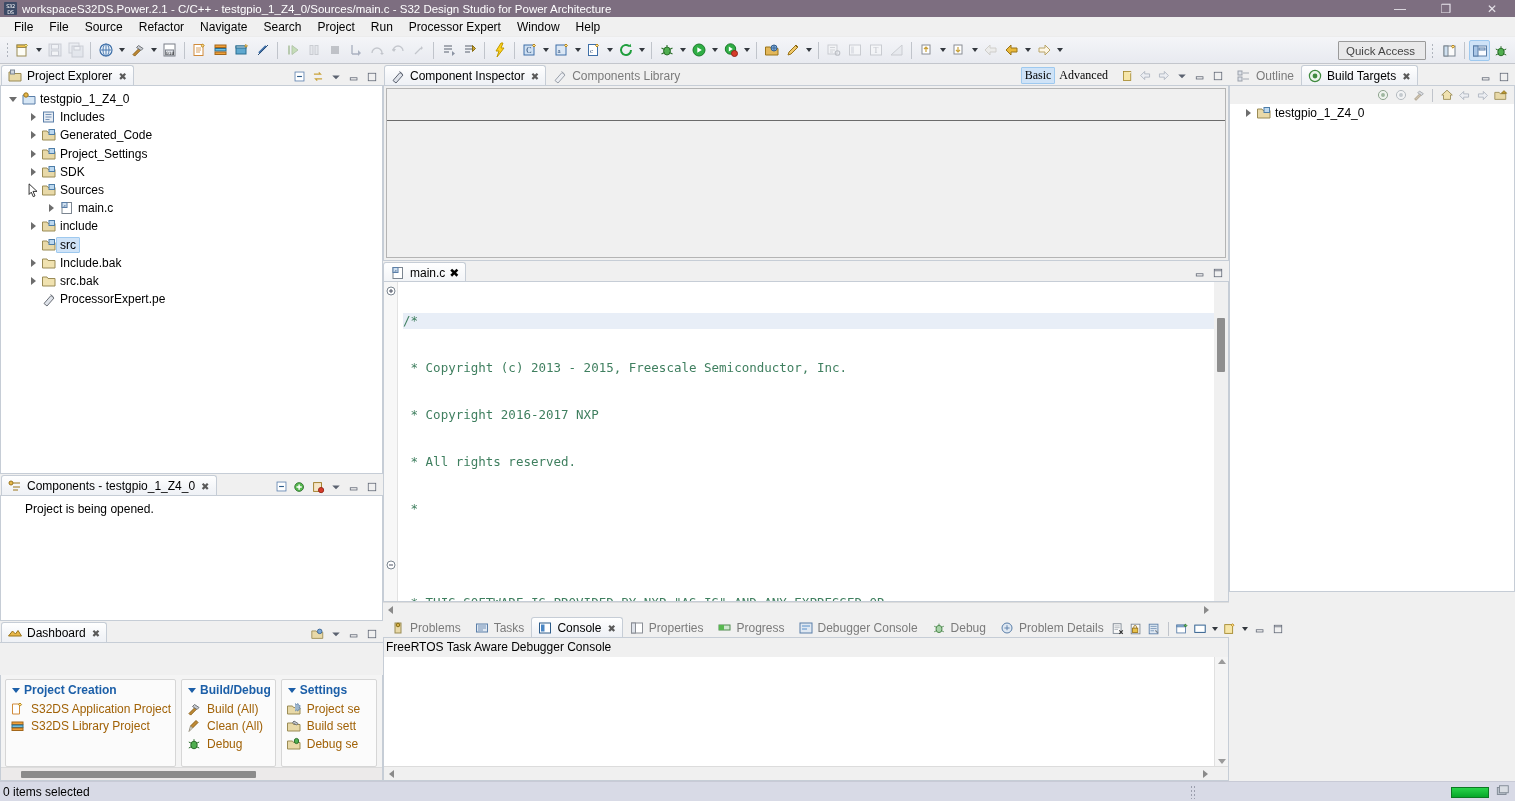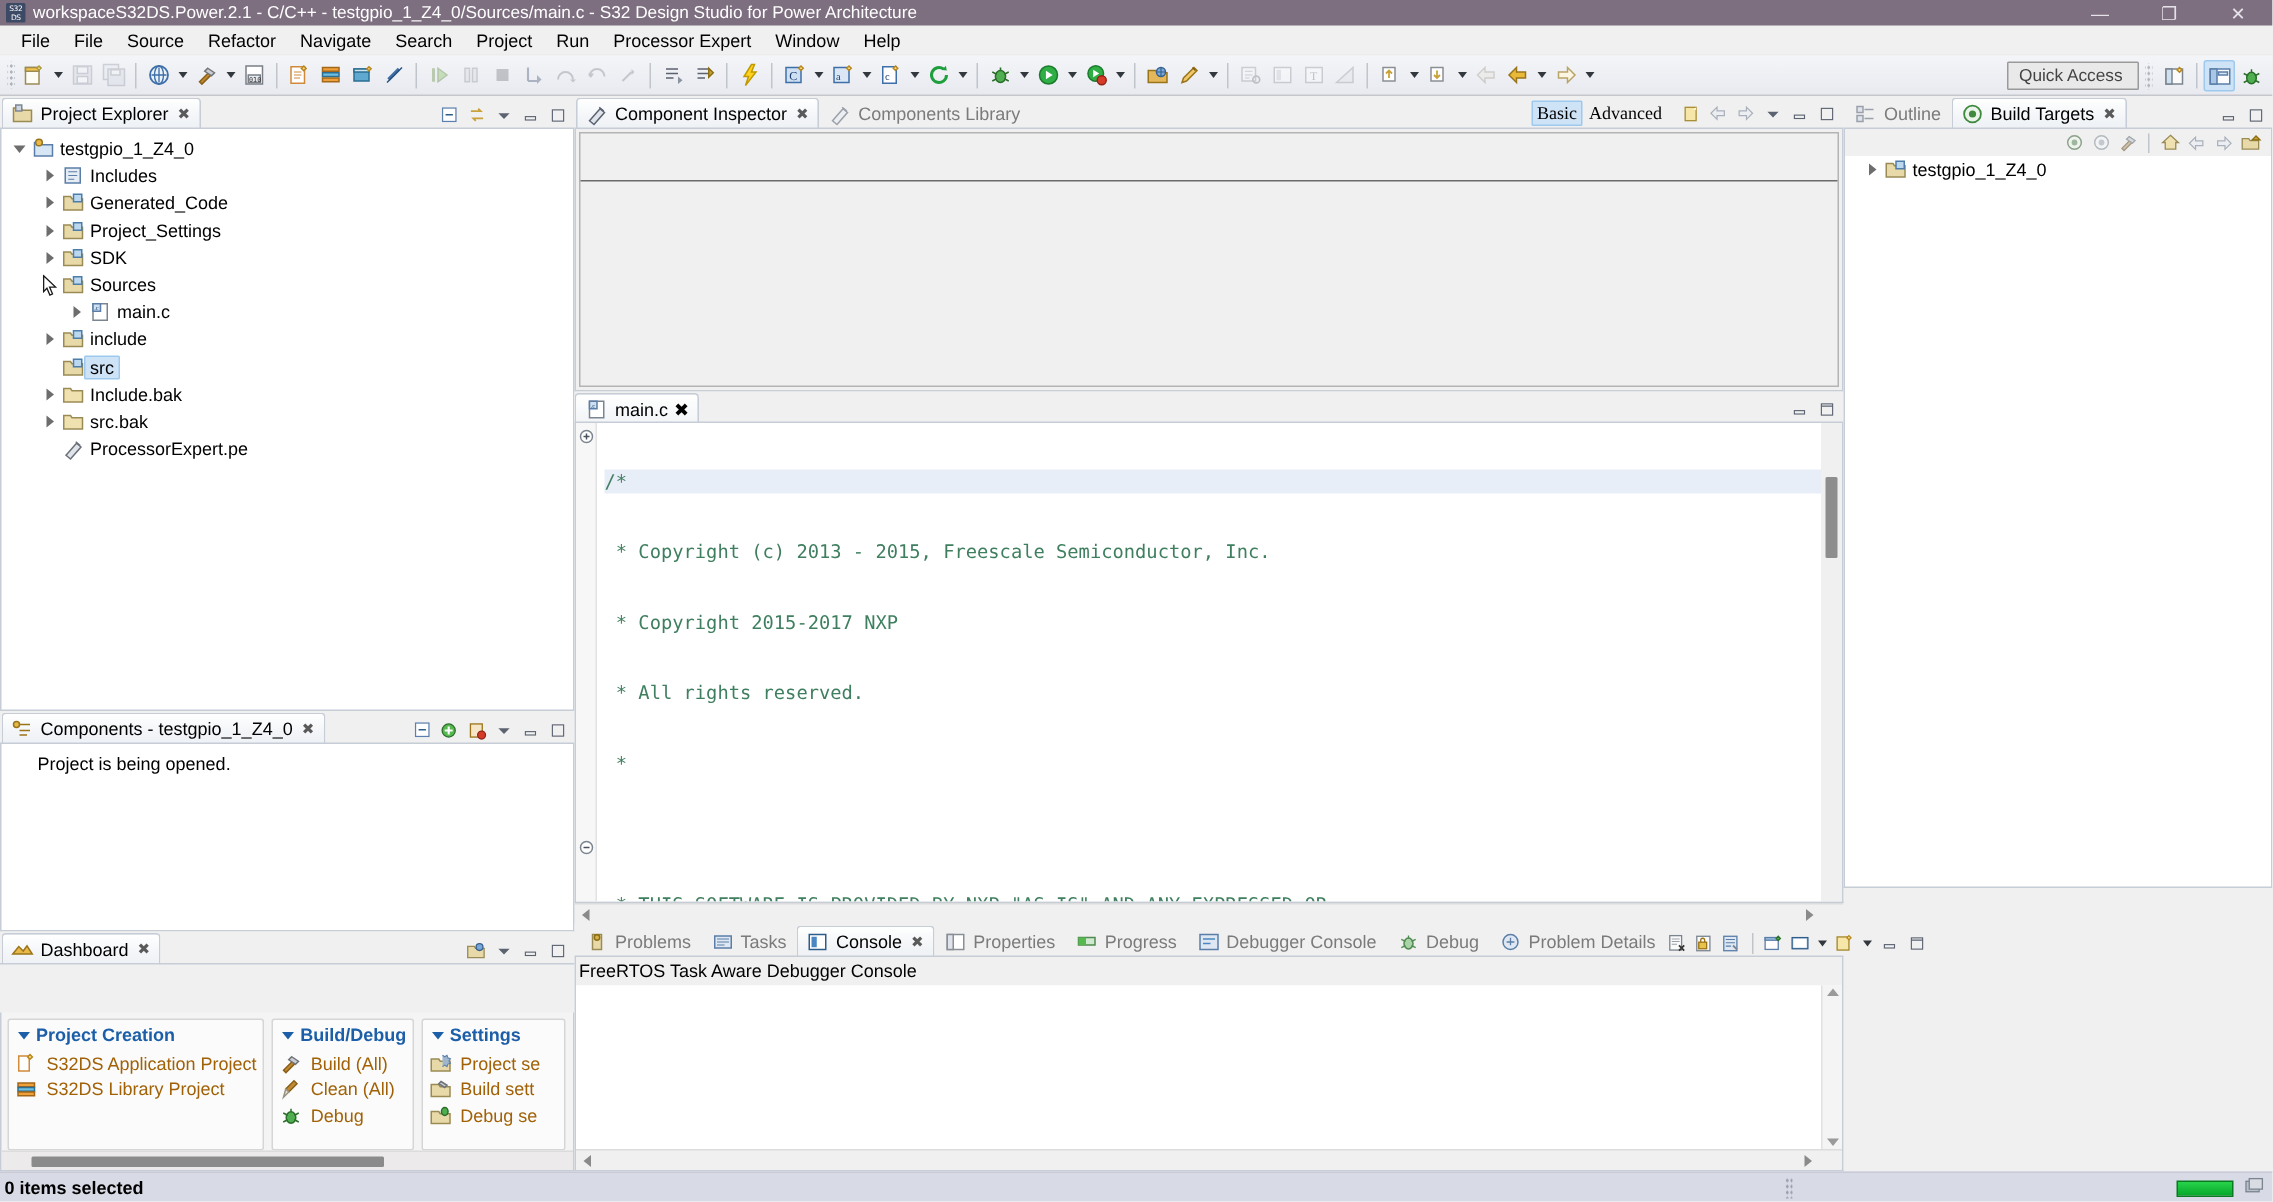--- a/index.html
+++ b/index.html
@@ -154,21 +154,21 @@
   .dash-cols { display: flex; gap: 0; padding: 4px 0 0 4px; overflow: hidden; flex: 1 1 auto; }
   .dashcol { border: 1px solid #d6d6d6; background: #fbfbfb; border-radius: 2px; padding: 2px 4px 4px 4px; margin-right: 5px; }
   .dashhdr { display: flex; align-items: center; gap: 4px; color: #1c5fa8; font-weight: bold; font-size: 12px; padding: 1px 0 3px 2px; }
   .dashhdr .caret { width: 0; height: 0; border-left: 4px solid transparent; border-right: 4px solid transparent; border-top: 5px solid #1c5fa8; }
   .dashlink { display: flex; align-items: center; gap: 5px; color: #a16207; font-size: 12px; height: 17.5px; cursor: default; white-space: nowrap; }
   .dash-hscroll { height: 13px; background: #eceaea; border-top: 1px solid #dcdcdc; position: relative; }
   .dash-hthumb { position: absolute; left: 20px; top: 3px; height: 7px; width: 235px; background: #8b8b8b; border-radius: 1px; }
 
   
   .statusbar { height: 20px; flex: 0 0 20px; background: #d8dae6; display: flex; align-items: center;
-    font-size: 12px; color: #000; padding-left: 3px; position: relative; border-top: 1px solid #c8cad6; font-weight: bold; }
+    font-size: 12px; color: #000; padding-left: 3px; position: relative; border-top: 1px solid #c8cad6; }
   .sb-right { position: absolute; right: 4px; top: 0; height: 20px; display: flex; align-items: center; gap: 6px; }
   .sb-grip { width: 5px; height: 14px; background-image: radial-gradient(circle, #8d90a0 1px, transparent 1.1px);
     background-size: 3px 4px; opacity: .8; }
   .greenbar { width: 38px; height: 11px; background: linear-gradient(180deg,#28d34a,#06a72a); border: 1px solid #0a7a22; }
 
   
   .bt-toolrow { height: 18px; display: flex; align-items: center; justify-content: flex-end; gap: 3px; padding-right: 6px; background: #f0f0f0; }
 </style>
 </head>
 <body>
@@ -975,21 +975,21 @@
               <svg width="10" height="10" viewBox="0 0 10 10">
                   <circle cx="5" cy="5" r="4" fill="#fff" stroke="#7b8590"></circle>
                   <path d="M3 5h4" stroke="#4a5160" stroke-width="1"></path>
                 </svg>
             </div>
           </div>
           <div class="codearea">
             <div class="codelines">
               <div class="ln hl">/*</div>
               <div class="ln"> * Copyright (c) 2013 - 2015, Freescale Semiconductor, Inc.</div>
-              <div class="ln"> * Copyright 2015-2017 NXP</div>
+              <div class="ln"> * Copyright 2016-2017 NXP</div>
               <div class="ln"> * All rights reserved.</div>
               <div class="ln"> *</div>
               <div class="ln"></div>
               <div class="ln"> * THIS SOFTWARE IS PROVIDED BY NXP "AS IS" AND ANY EXPRESSED OR</div>
               
               
               
               
               
               

